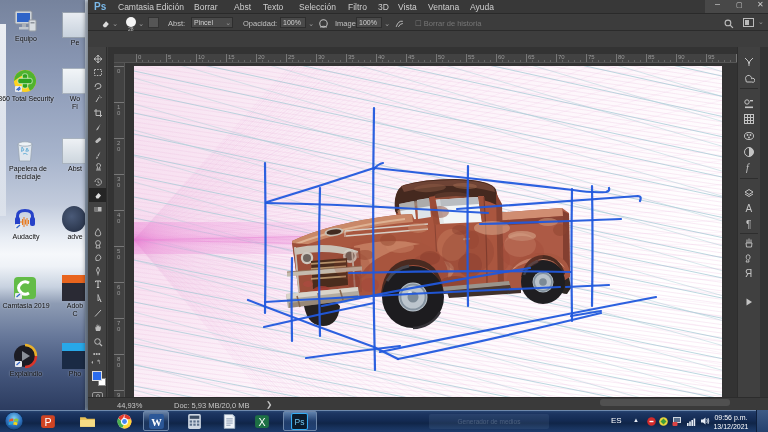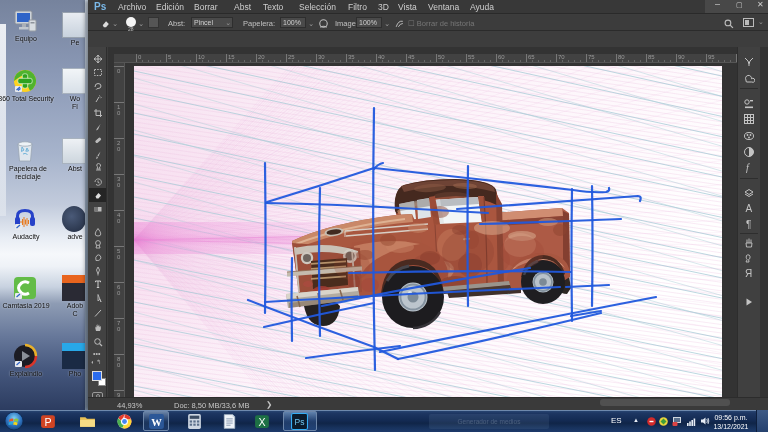--- a/index.html
+++ b/index.html
@@ -97,21 +97,21 @@
     <div class="abs" style="left:62px;top:206px;width:24px;height:26px;border-radius:50%;background:radial-gradient(circle at 40% 40%,#4a5a78,#202a3e)"></div>
     <div class="dlabel" style="left:62px;top:233px;width:26px">adve</div>
     <div class="abs" style="left:62px;top:275px;width:24px;height:26px;background:linear-gradient(180deg,#e8641e 0%,#e8641e 30%,#2a2a34 30%)"></div>
     <div class="dlabel" style="left:62px;top:302px;width:26px">Adob<br>C</div>
     <div class="abs" style="left:62px;top:343px;width:24px;height:26px;background:linear-gradient(180deg,#28a8e8 0%,#28a8e8 30%,#1a2a44 30%)"></div>
     <div class="dlabel" style="left:62px;top:370px;width:26px">Pho</div>
   <div id="psborder"></div>
   <div id="ps">
     <div id="menubar">
       <span id="pslogo">Ps</span>
-      <span class="m" style="left:30px">Archivo</span>
+      <span class="m" style="left:30px">Camtasia</span>
         <span class="m" style="left:68px">Edición</span>
       <span class="m" style="left:106px">Borrar</span>
         <span class="m" style="left:146px">Abst</span>
       <span class="m" style="left:175px">Texto</span>
         <span class="m" style="left:211px">Selección</span>
       <span class="m" style="left:260px">Filtro</span>
         <span class="m" style="left:290px">3D</span>
       <span class="m" style="left:310px">Vista</span>
         <span class="m" style="left:340px">Ventana</span>
       <span class="m" style="left:382px">Ayuda</span>
@@ -125,34 +125,34 @@
         <svg class="abs" width="11" height="11" viewBox="0 0 10 10" style="left:12px;top:3px">
           <path d="M2.5 6.5 L5.5 3 L8 5.5 L5.5 8.5 L3.5 8.5 Z" fill="#ddd"></path>
         </svg>
         <span class="opt" style="left:24px;color:#999">⌄</span>
         <div class="abs" style="left:38px;top:2px;width:10px;height:10px;border-radius:50%;background:#f5f5f5"></div>
         <span class="abs" style="left:40px;top:11px;font-size:5px;color:#bbb">28</span>
         <span class="opt" style="left:50px;color:#999">⌄</span>
         <div class="abs" style="left:60px;top:2px;width:11px;height:11px;background:#555;border:1px solid #333"></div>
         <span class="opt" style="left:80px">Abst:</span>
         <div class="dd" style="left:103px;width:42px">Pincel<span style="position:absolute;right:1px;color:#999">⌄</span></div>
-        <span class="opt" style="left:155px">Papelera:</span>
+        <span class="opt" style="left:155px">Opacidad:</span>
         <div class="dd" style="left:192px;width:26px">100%</div>
         <span class="opt" style="left:220px;color:#999">⌄</span>
         <svg class="abs" width="11" height="11" viewBox="0 0 10 10" style="left:230px;top:3px">
           <circle cx="5" cy="5" r="3.4" fill="none" stroke="#bbb" stroke-width="1"></circle>
           <path d="M2 8.4 Q5 6.5 8 8.4" stroke="#bbb" stroke-width="1" fill="none"></path>
         </svg>
         <span class="opt" style="left:247px">Imagen:</span>
         <div class="dd" style="left:268px;width:26px">100%</div>
         <span class="opt" style="left:296px;color:#999">⌄</span>
         <svg class="abs" width="11" height="11" viewBox="0 0 10 10" style="left:306px;top:3px">
           <path d="M2 8 Q4 2 8 3 M4 8 Q5.5 5 8 5" stroke="#bbb" stroke-width="0.9" fill="none"></path>
         </svg>
-        <span class="opt" style="left:320px;color:#777">☐ Borrar de historia</span>
+        <span class="opt" style="left:327px;color:#777">☐ Borrar de historia</span>
         <svg class="abs" width="11" height="11" viewBox="0 0 10 10" style="left:635px;top:3px">
           <circle cx="4.5" cy="4.5" r="2.6" fill="none" stroke="#bbb" stroke-width="1"></circle>
           <path d="M6.5 6.5 L9 9" stroke="#bbb" stroke-width="1.2"></path>
         </svg>
         <div class="abs" style="left:655px;top:3px;width:11px;height:9px;border:1px solid #bbb"></div>
         <div class="abs" style="left:657px;top:5px;width:4px;height:5px;background:#bbb"></div>
         <span class="abs" style="left:670px;top:3px;color:#999;font-size:7px">⌄</span>
       </div>
     <div id="tools">
         <div class="abs" style="left:1px;top:141px;width:17px;height:14px;background:#252525"></div>
@@ -597,21 +597,21 @@
         <svg class="abs" width="12" height="12" viewBox="0 0 12 12" style="left:5px;top:220px">
           <text x="2" y="10" font-size="10" fill="#c4c4c4" font-family="Liberation Sans">Я</text>
         </svg>
         <svg class="abs" width="12" height="12" viewBox="0 0 12 12" style="left:5px;top:249px">
           <path d="M3.5 2.5 L9 6 L3.5 9.5 Z" fill="#c4c4c4"></path>
         </svg>
       </div>
     <div id="redge"></div>
     <div id="status">
       <span style="position:absolute;left:29px;top:3px">44,93%</span>
-      <span style="position:absolute;left:86px;top:3px">Doc: 8,50 MB/33,6 MB</span>
+      <span style="position:absolute;left:86px;top:3px">Doc: 5,93 MB/20,0 MB</span>
       <span style="position:absolute;left:178px;top:2px">❯</span>
       <div style="position:absolute;left:512px;top:1px;width:130px;height:7px;background:#505050;border-radius:3px"></div>
     </div>
   </div>
   <div id="taskbar">
     <svg class="abs" width="20" height="20" viewBox="0 0 20 20" style="left:4px;top:1px">
 <defs>
           <radialGradient id="orb" cx="0.5" cy="0.35" r="0.7">
             <stop offset="0" stop-color="#7fd4f7"></stop>
             <stop offset="0.55" stop-color="#2f74c0"></stop>

